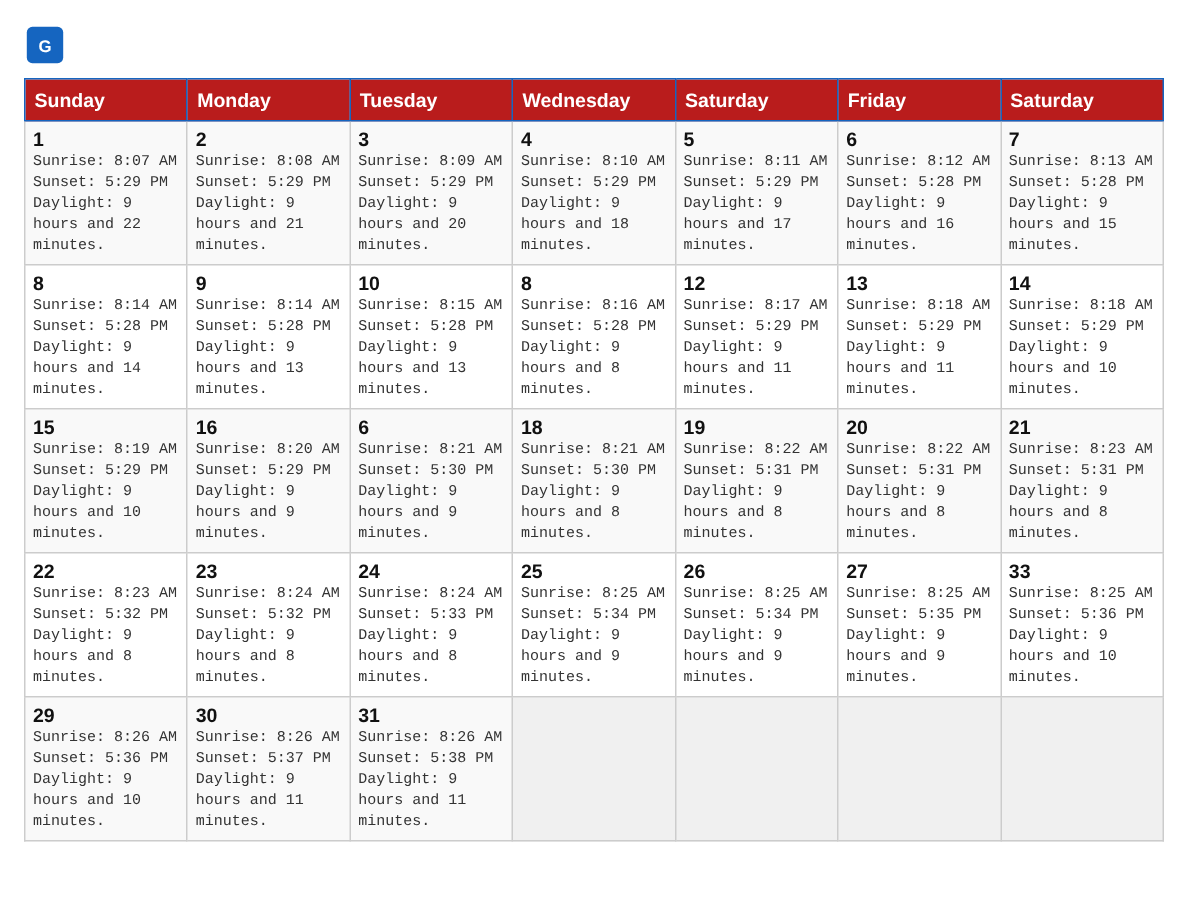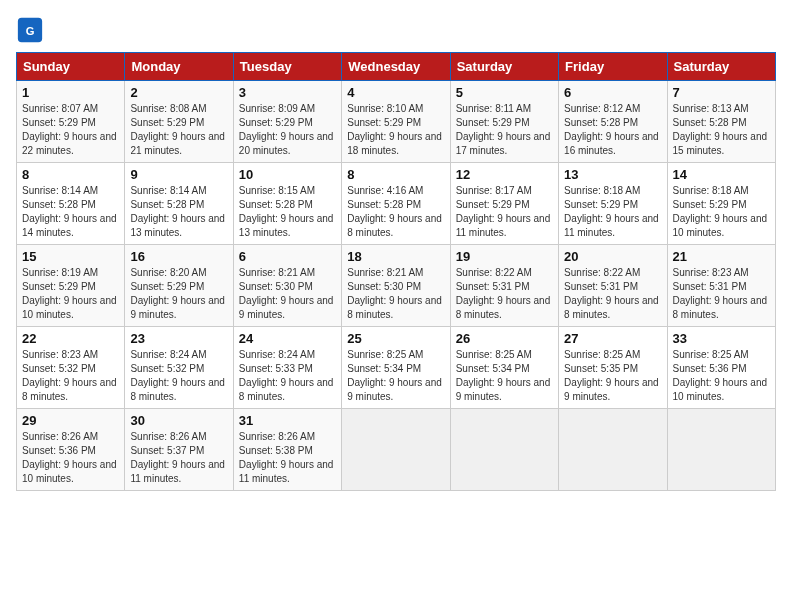--- a/index.html
+++ b/index.html
@@ -71,20 +71,21 @@
       font-size: 13px;
       font-weight: bold;
       display: block;
       margin-bottom: 2px;
       color: #111;
     }
     .day-info {
       font-size: 10px;
       color: #333;
       line-height: 1.4;
+      font-family: Liberation Mono, monospace;
     }
     .empty-cell {
       background: #f0f0f0 !important;
     }
   </style>
 </head>
 <body>
 
 <div class="header">
   <div class="logo">
@@ -191,21 +192,21 @@
           <span class="day-num">10</span>
           <div class="day-info">
             <span>Sunrise: 8:15 AM</span><br>
             <span>Sunset: 5:28 PM</span><br>
             <span>Daylight: 9 hours and 13 minutes.</span>
           </div>
         </td>
         <td>
           <span class="day-num">8</span>
           <div class="day-info">
-            <span>Sunrise: 4:16 AM</span><br>
+            <span>Sunrise: 8:16 AM</span><br>
             <span>Sunset: 5:28 PM</span><br>
             <span>Daylight: 9 hours and 8 minutes.</span>
           </div>
         </td>
         <td>
           <span class="day-num">12</span>
           <div class="day-info">
             <span>Sunrise: 8:17 AM</span><br>
             <span>Sunset: 5:29 PM</span><br>
             <span>Daylight: 9 hours and 11 minutes.</span>

